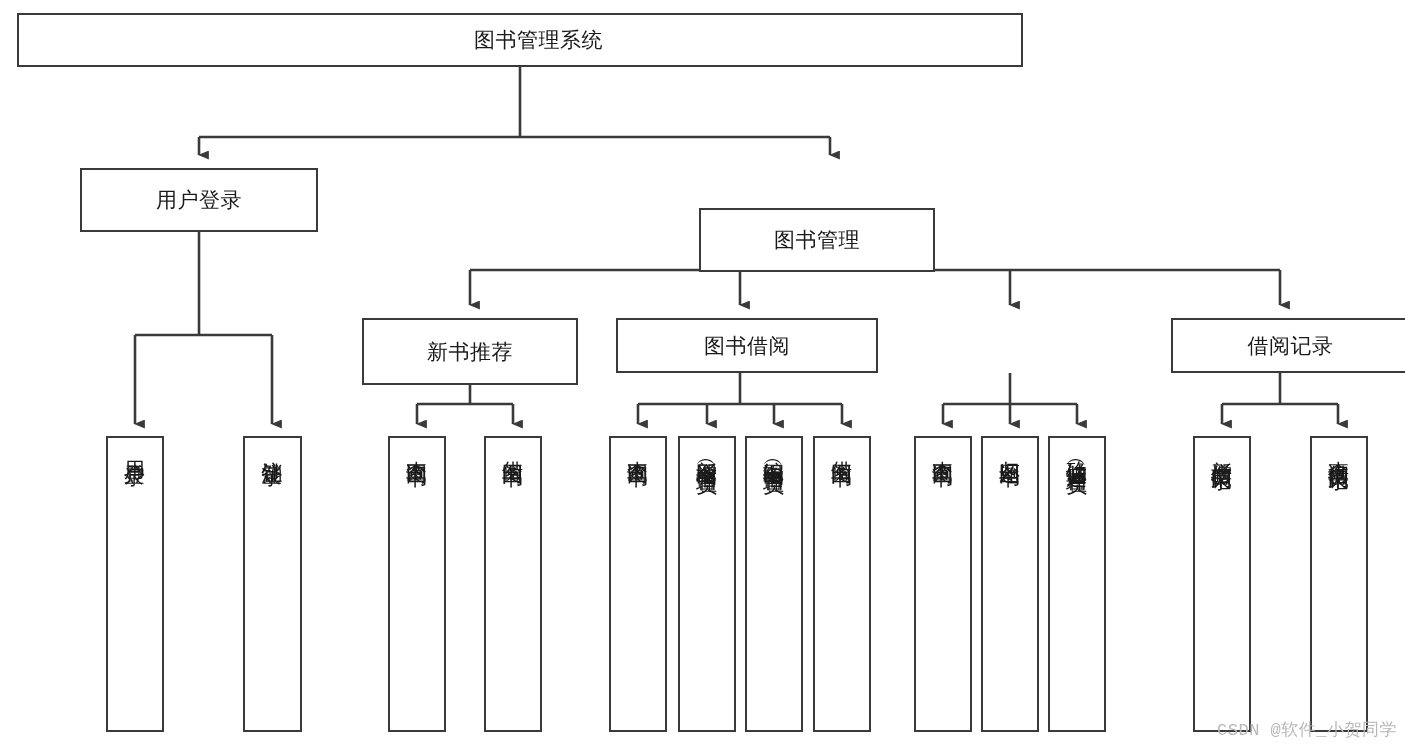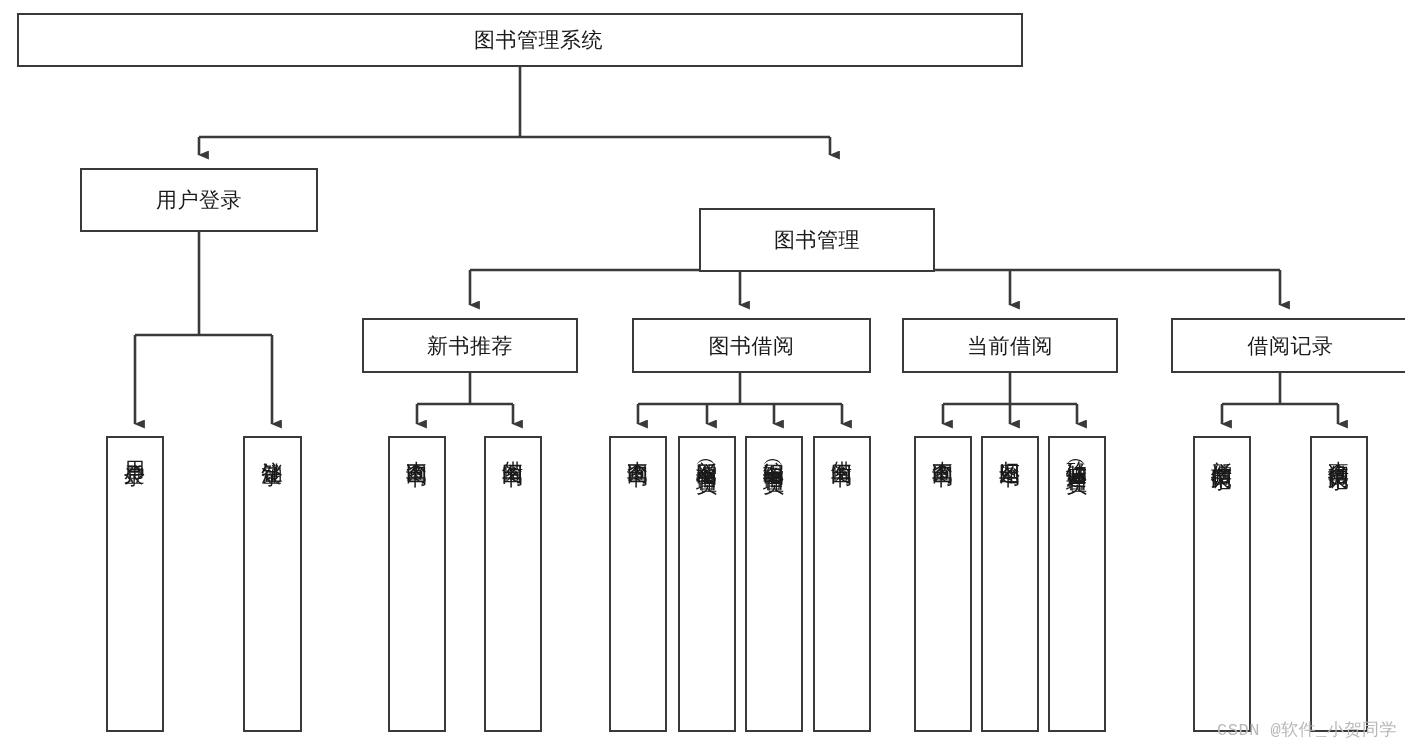--- a/index.html
+++ b/index.html
@@ -135,28 +135,25 @@
     <span class="label">图书管理系统</span>
   </div>
 
   <div class="node h" style="left:80px; top:168px; width:238px; height:64px;">
     <span class="label">用户登录</span>
   </div>
   <div class="node h" style="left:699px; top:168px; width:236px; height:64px;margin-top:40px;">
     <span class="label">图书管理</span>
   </div>
 
-  <div class="node h" style="left:362px; top:318px; width:216px; height:55px;">
+  <div class="node h" style="left:362px; top:318px; width:216px; height:67px;">
     <span class="label">新书推荐</span>
   </div>
-  <div class="node h" style="left:632px; top:318px; width:239px; height:55px;">
+  <div class="node h" style="left:616px; top:318px; width:262px; height:55px;">
     <span class="label">图书借阅</span>
-  </div>
-  <div class="node h" style="left:902px; top:318px; width:216px; height:55px;">
-    <span class="label">当前借阅</span>
   </div>
   <div class="node h" style="left:1171px; top:318px; width:239px; height:55px;">
     <span class="label">借阅记录</span>
   </div>
 
   <div class="node v" style="left:106px; top:436px; width:58px; height:296px;">
     <span class="label">用户登录</span>
   </div>
   <div class="node v" style="left:243px; top:436px; width:59px; height:296px;">
     <span class="label">注销登录</span>

